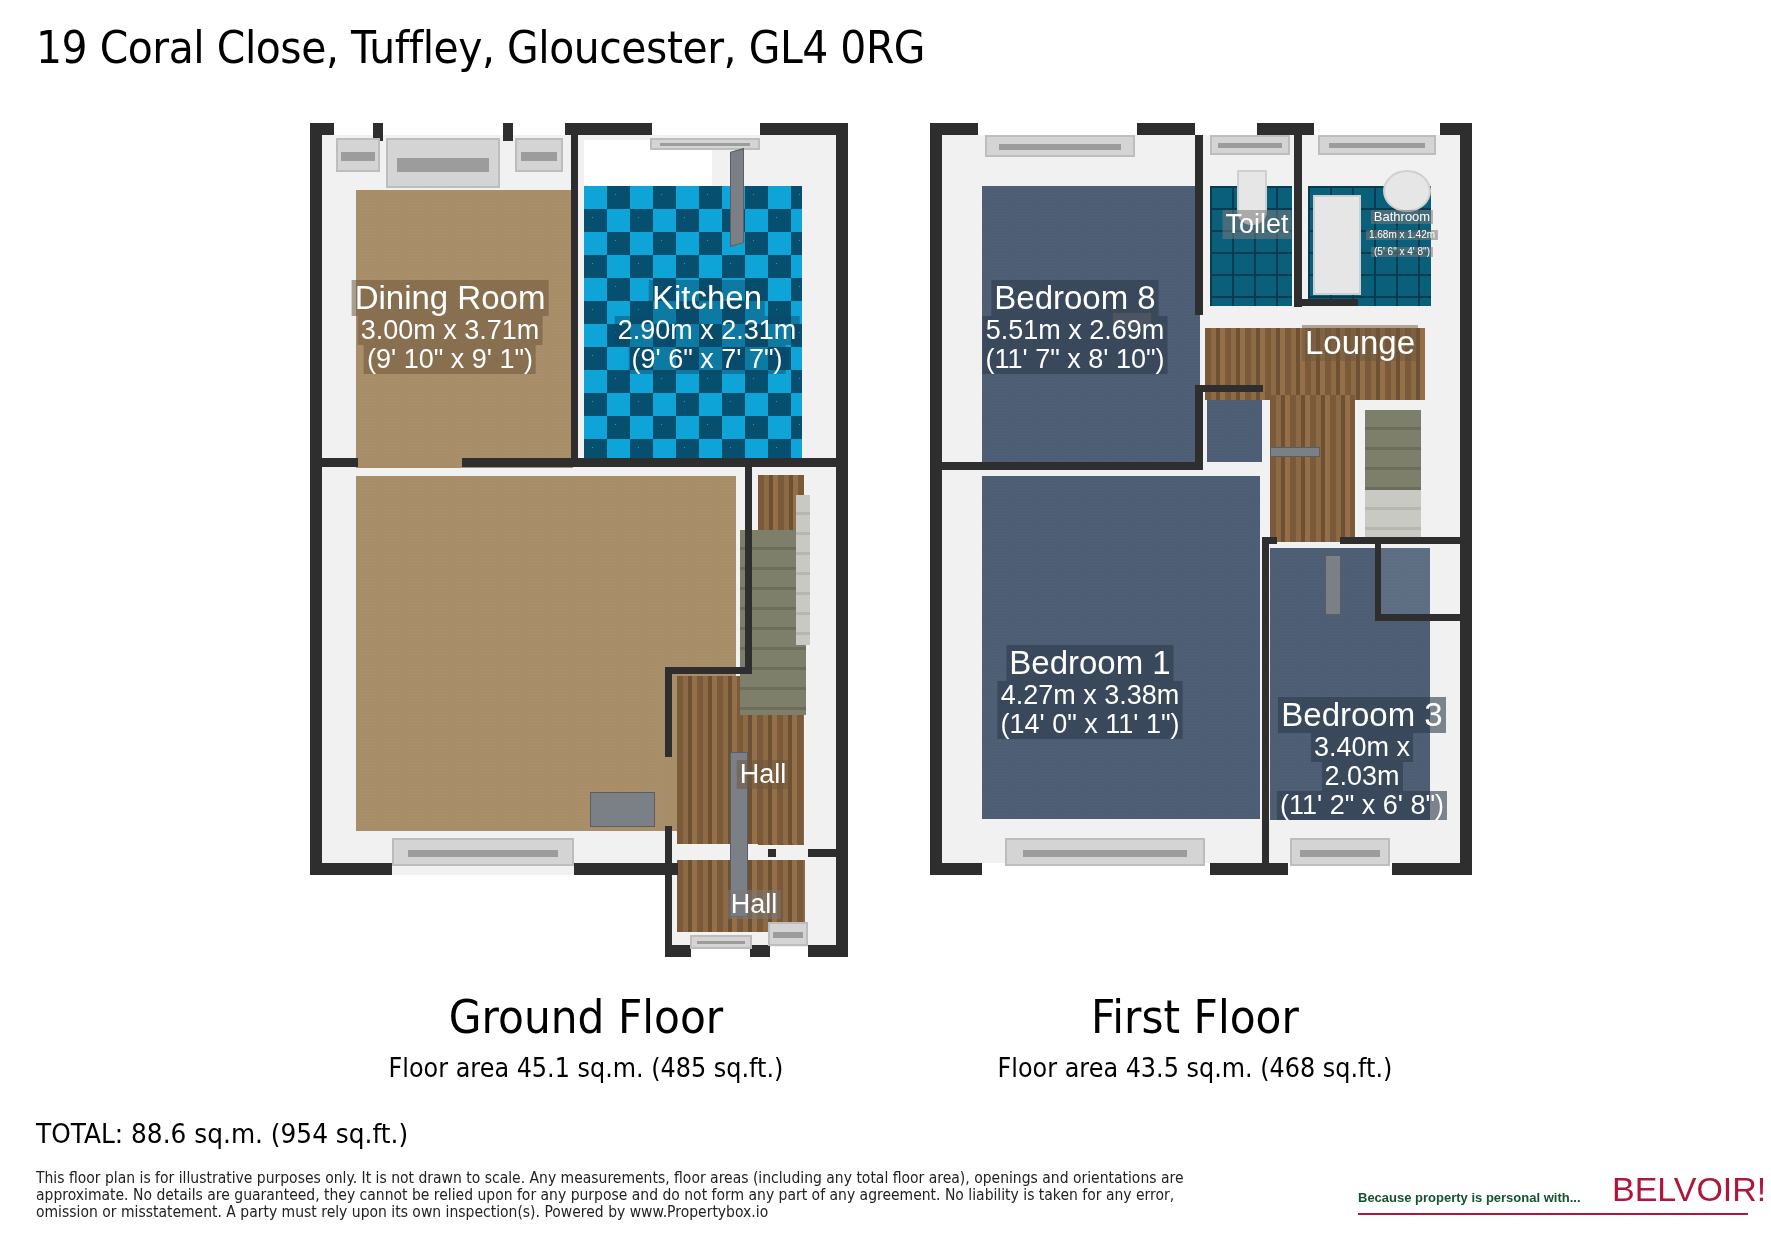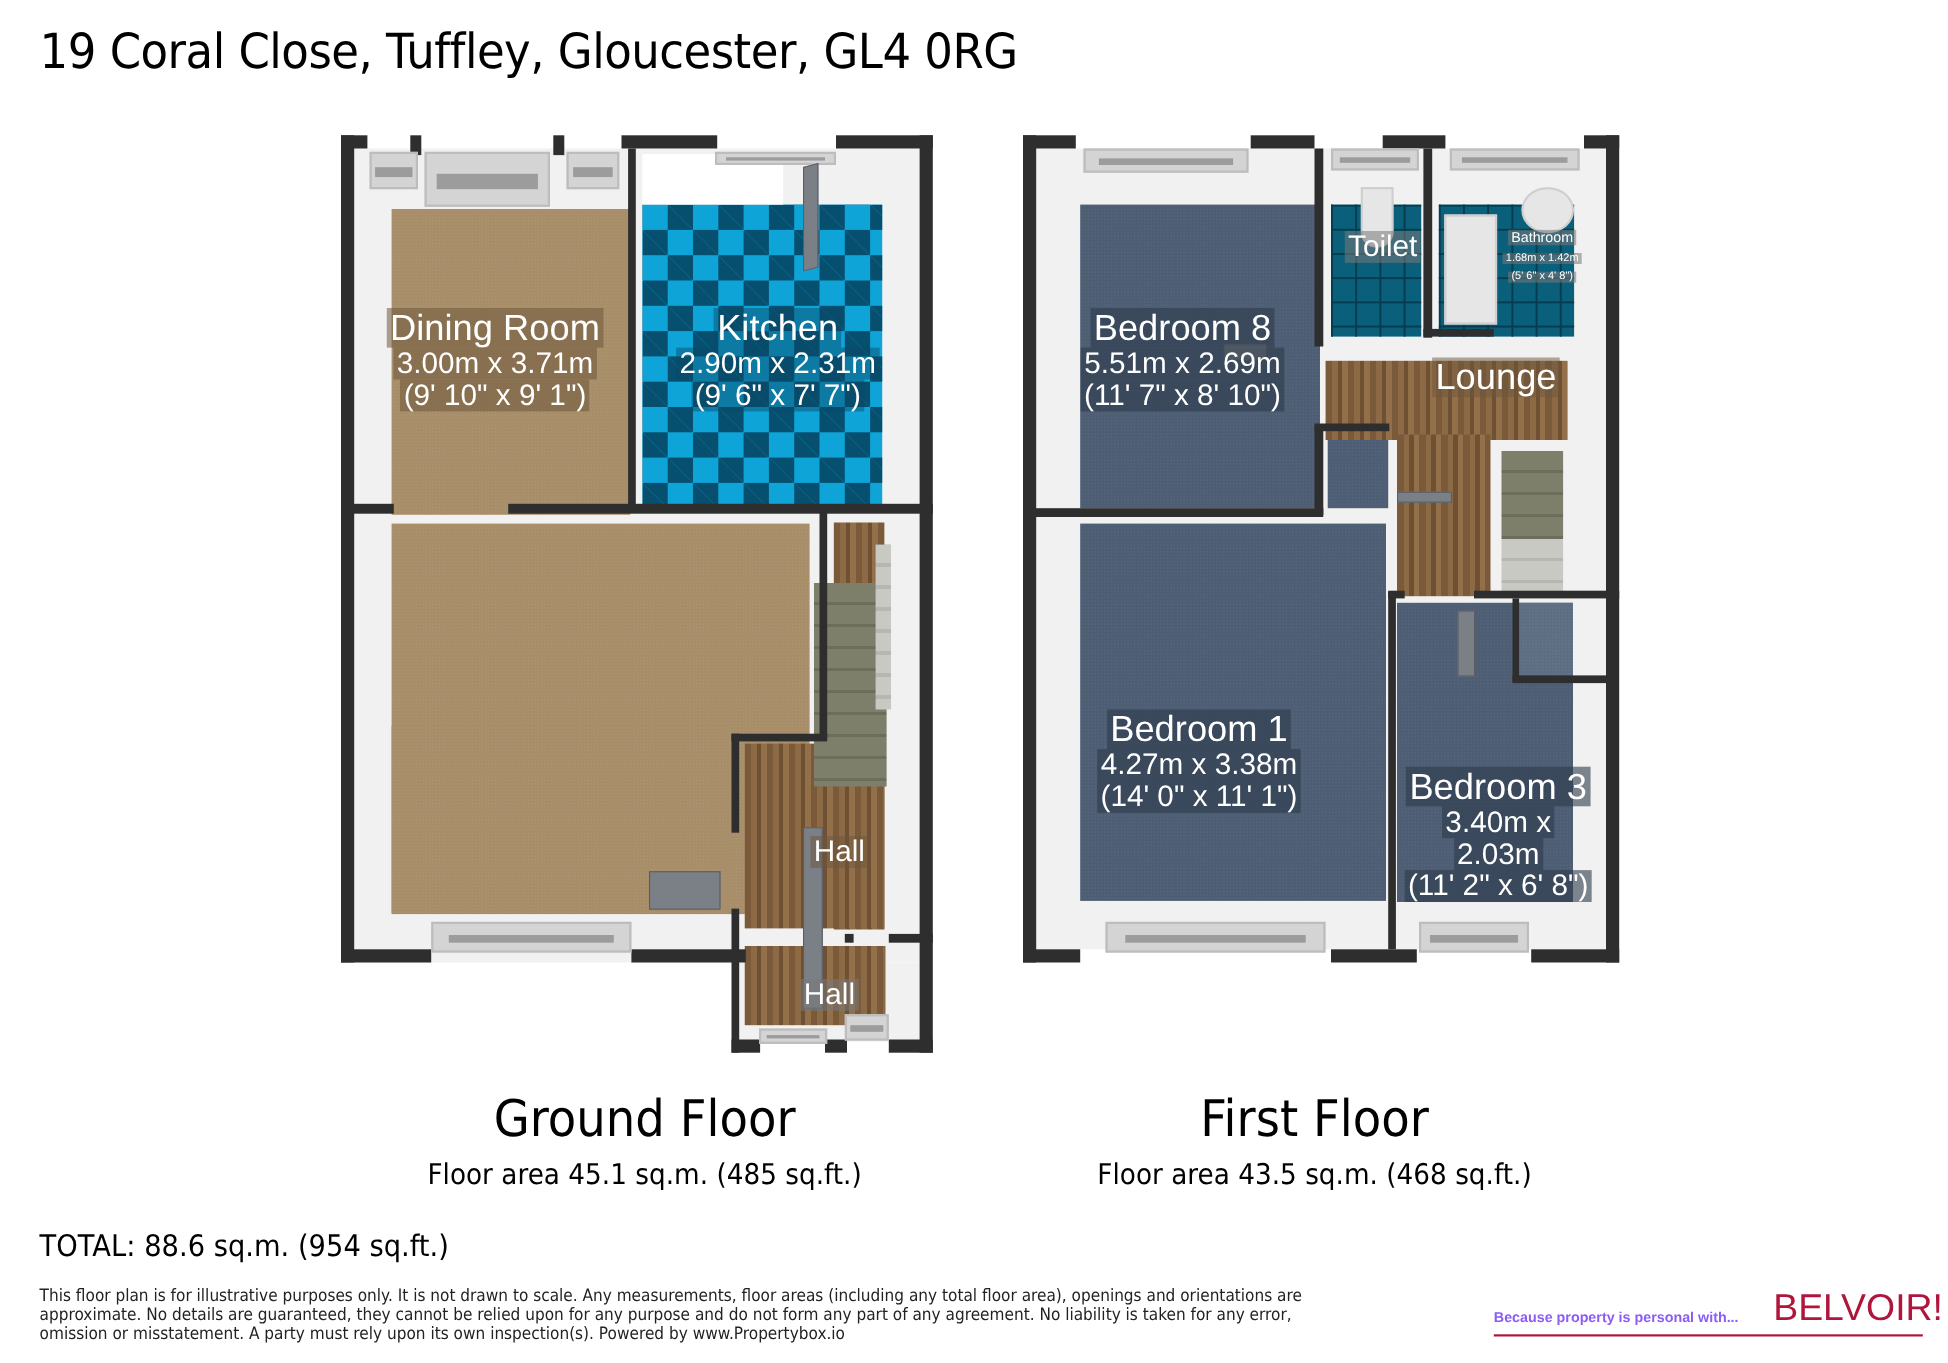--- a/index.html
+++ b/index.html
@@ -35,21 +35,21 @@
   .lbl-wood span { background:rgba(110,85,60,0.5); }
   .lbl-grey span { background:rgba(120,120,120,0.55); }
   .rname { font-size:33px; }
   .rdim { font-size:27px; }
 
   .floor-title { position:absolute; font-size:46px; text-align:center; transform:translateX(-50%) scaleX(0.92); white-space:nowrap; }
   .floor-area { position:absolute; font-size:26px; text-align:center; transform:translateX(-50%) scaleX(0.92); white-space:nowrap; }
   .total { left:36px; top:1118px; font-size:27px; transform:scaleX(0.92); transform-origin:left top; white-space:nowrap; }
   .disclaimer { left:36px; top:1170px; width:1330px; font-size:15.5px; line-height:17px; color:#222; transform:scaleX(0.9); transform-origin:left top; }
 
-  .brand-tag { left:1358px; top:1190px; font-size:13px; color:#8b5cf6; font-family:"Liberation Sans", sans-serif; font-weight:bold; }
+  .brand-tag { left:1358px; top:1190px; font-size:13px; color:#14532d; font-family:"Liberation Sans", sans-serif; font-weight:bold; }
   .brand-logo { left:1612px; top:1170px; font-size:34px; color:#b0163c; font-family:"Liberation Sans", sans-serif; letter-spacing:0px; }
   .brand-rule { left:1358px; top:1213px; width:390px; height:2px; background:#b0163c; }
 </style>
 </head>
 <body>
 
 <div class="abs title">19 Coral Close, Tuffley, Gloucester, GL4 0RG</div>
 
 <div class="plan" style="left:0;top:0;width:900px;height:1000px;">
 

